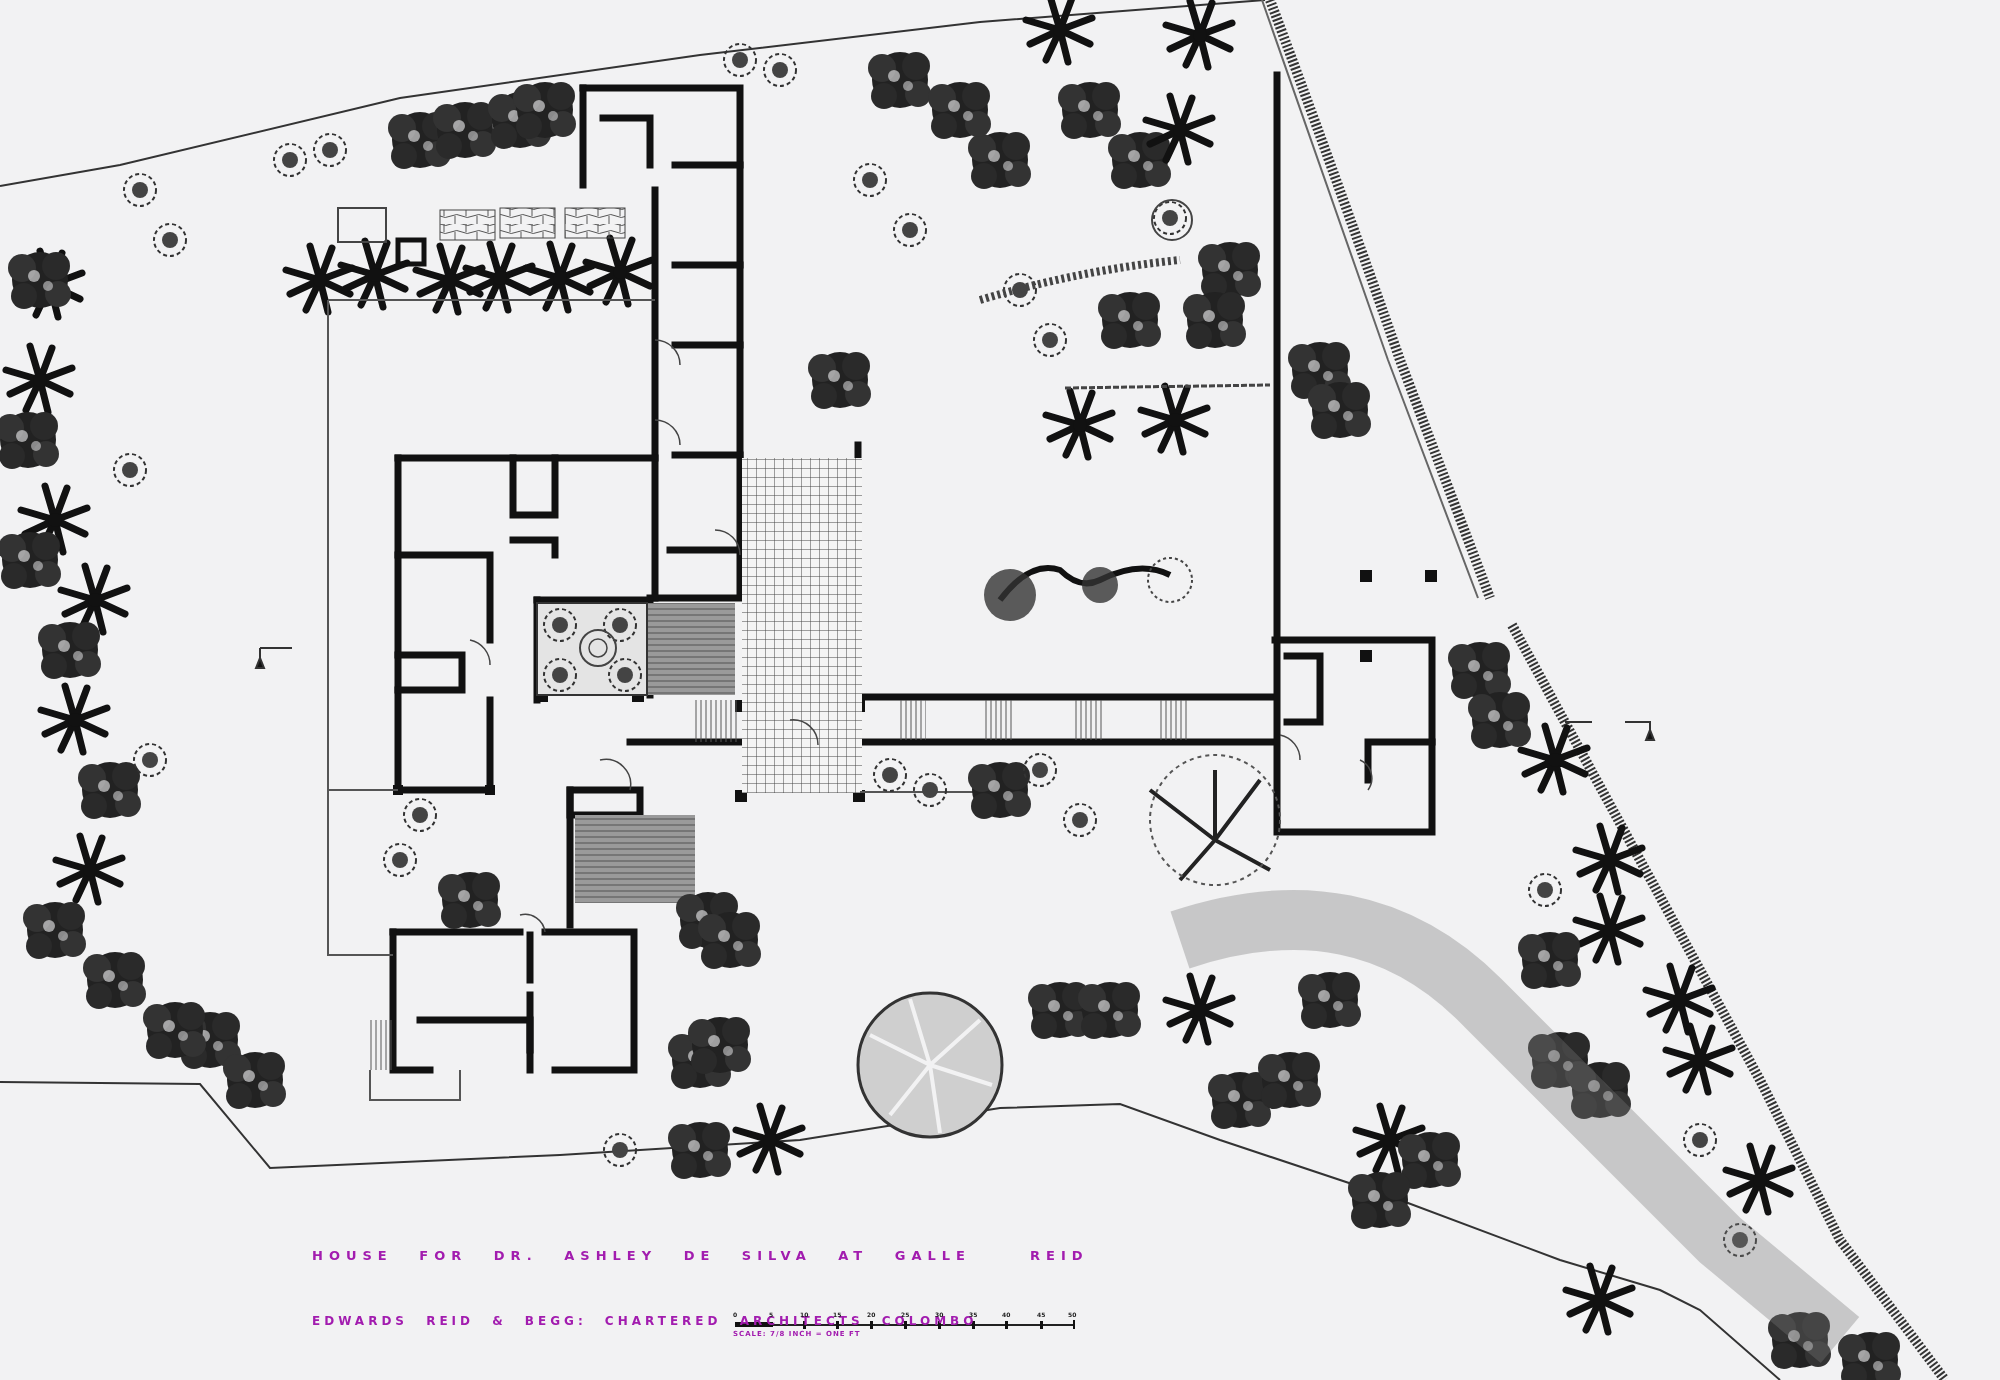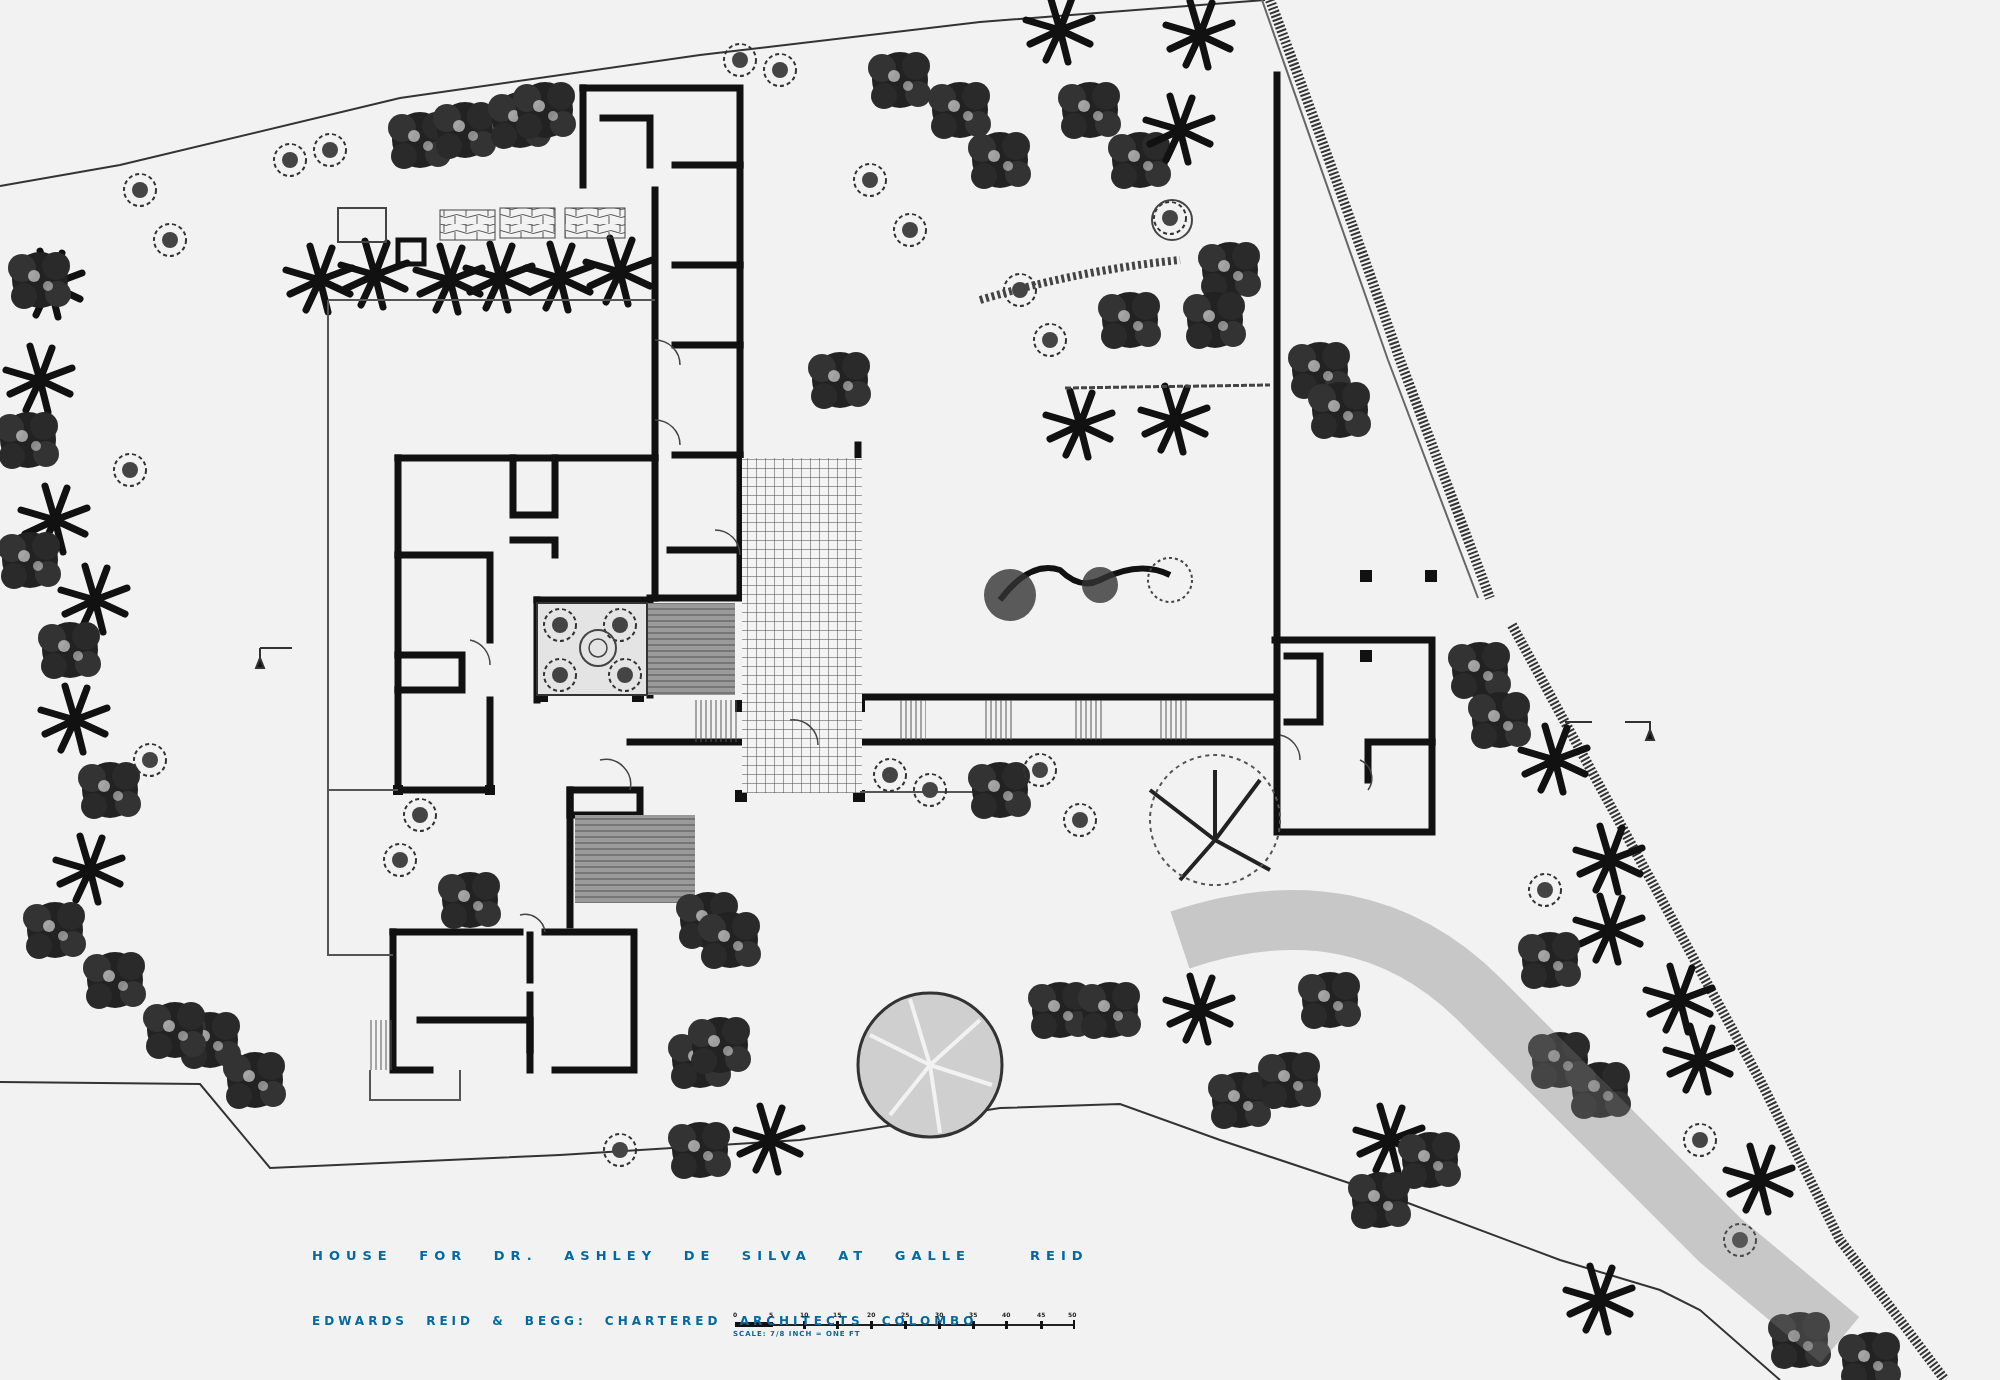--- a/index.html
+++ b/index.html
@@ -1,18 +1,18 @@
 <!DOCTYPE html>
 <html><head>
 <meta charset="utf-8">
 <style>
   html, body { margin: 0; padding: 0; background: #f2f2f3; }
   body { width: 2000px; height: 1380px; overflow: hidden; position: relative; font-family: "Liberation Sans", sans-serif; }
   #plan { position: absolute; left: 0; top: 0; width: 2000px; height: 1380px; }
-  .label { position: absolute; font-family: "DejaVu Sans", sans-serif; font-weight: bold; color: #0369a1; letter-spacing: 6px; white-space: nowrap; }
+  .label { position: absolute; font-family: "DejaVu Sans", sans-serif; font-weight: bold; color: #a21caf; letter-spacing: 6px; white-space: nowrap; }
   .title { left: 312px; top: 1248px; font-size: 13px; word-spacing: 16px; }
   .plan-label { left: 1030px; top: 1248px; font-size: 13px; }
   .credit { left: 312px; top: 1314px; font-size: 12px; word-spacing: 10px; letter-spacing: 4px; }
   .scale-caption { left: 733px; top: 1330px; font-size: 7px; letter-spacing: 1px; font-weight: bold; }
   .tick-lbl { position: absolute; font-size: 6px; font-weight: bold; color: #222; top: 1311px; font-family: "DejaVu Sans", sans-serif; }
 </style>
 </head>
 <body>
 
 <svg id="plan" viewBox="0 0 2000 1380" xmlns="http://www.w3.org/2000/svg">

